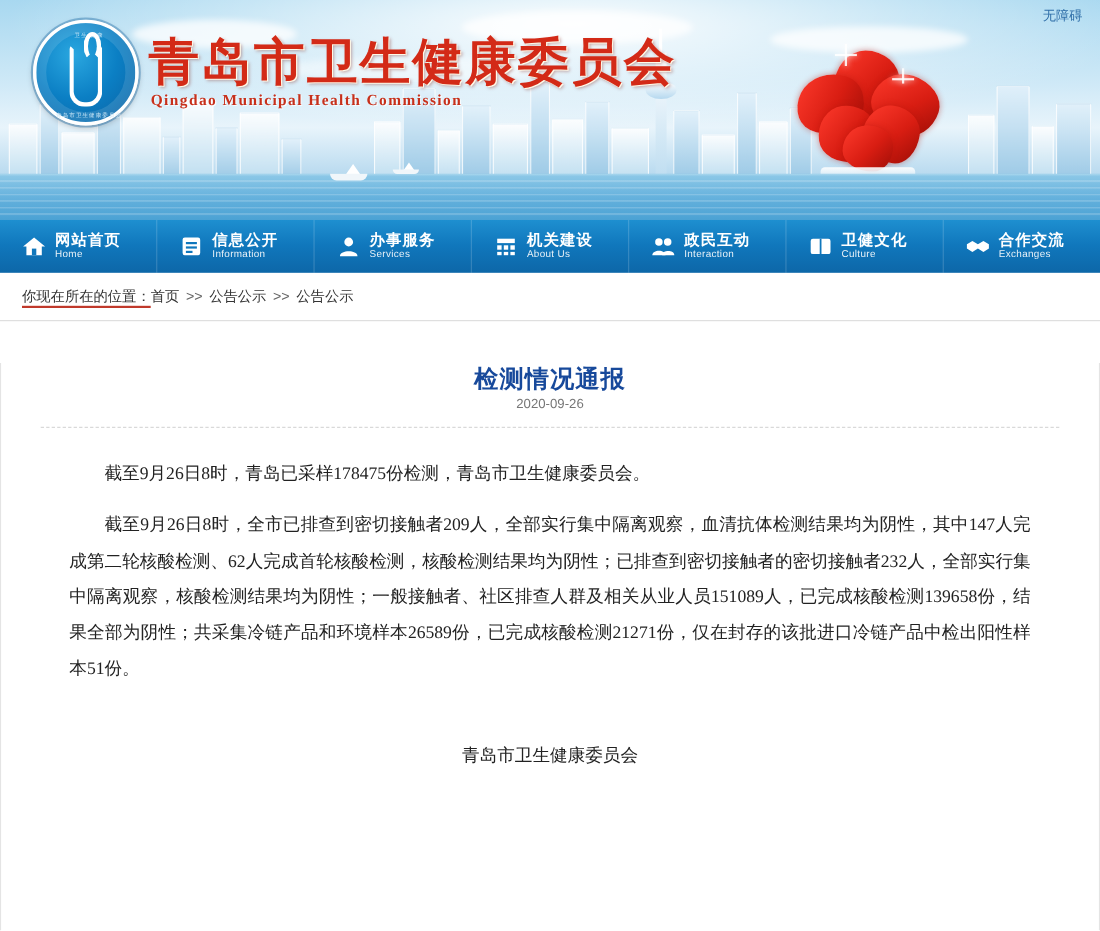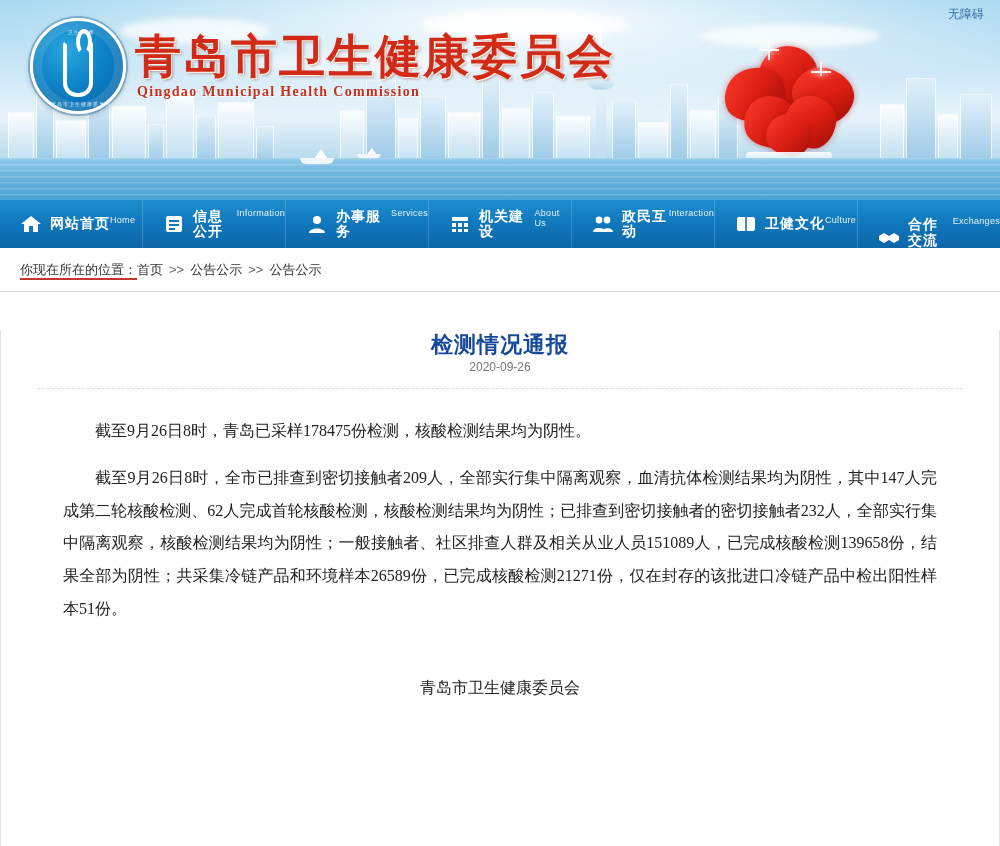--- a/index.html
+++ b/index.html
@@ -158,22 +158,22 @@
   }
   .nav-item {
     flex: 1 1 0;
     display: flex; align-items: center; gap: 8px;
     padding-left: 20px;
     color: #ffffff;
     cursor: pointer;
     border-right: 1px solid rgba(255,255,255,0.18);
     position: relative;
   }
-  .nav-item:last-child { border-right: none; align-items: flex-end; }
-  .nav-item .labels { display: flex; flex-direction: row; line-height: 1.1; }
+  .nav-item:last-child { border-right: none; }
+  .nav-item .labels { display: flex; flex-direction: column; line-height: 1.1; }
   .nav-item .cn { font-size: 14px; font-weight: bold; letter-spacing: 1px; }
   .nav-item .en { font-size: 9px; opacity: 0.9; letter-spacing: 0.3px; }
   .nav-ico { width: 22px; height: 20px; flex: none; position: relative; }
   .nav-ico svg { display:block; }
 
   
   .crumb-wrap {
     width: 1000px; height: 44px;
     background: #ffffff;
     border-bottom: 1px solid #dcdcdc;
@@ -415,20 +415,20 @@
       <span class="lead">你现在所在的位置：</span><a>首页</a><span class="sep">&gt;&gt;</span><a>公告公示</a><span class="sep">&gt;&gt;</span><a>公告公示</a>
     </div>
   </div>
 
   <div class="content">
     <h1 class="art-title">检测情况通报</h1>
     <div class="art-date">2020-09-26</div>
     <div class="divider"></div>
 
     <div class="art-body">
-      <p>截至9月26日8时，青岛已采样178475份检测，核酸检测结果均为阴性。</p>
+      <p>截至9月26日8时，青岛已采样178475份检测，青岛市卫生健康委员会。</p>
       <p>截至9月26日8时，全市已排查到密切接触者209人，全部实行集中隔离观察，血清抗体检测结果均为阴性，其中147人完成第二轮核酸检测、62人完成首轮核酸检测，核酸检测结果均为阴性；已排查到密切接触者的密切接触者232人，全部实行集中隔离观察，核酸检测结果均为阴性；一般接触者、社区排查人群及相关从业人员151089人，已完成核酸检测139658份，结果全部为阴性；共采集冷链产品和环境样本26589份，已完成核酸检测21271份，仅在封存的该批进口冷链产品中检出阳性样本51份。</p>
 
       <div class="sign">青岛市卫生健康委员会</div>
     </div>
   </div>
 
 </div>
 
 </body></html>

